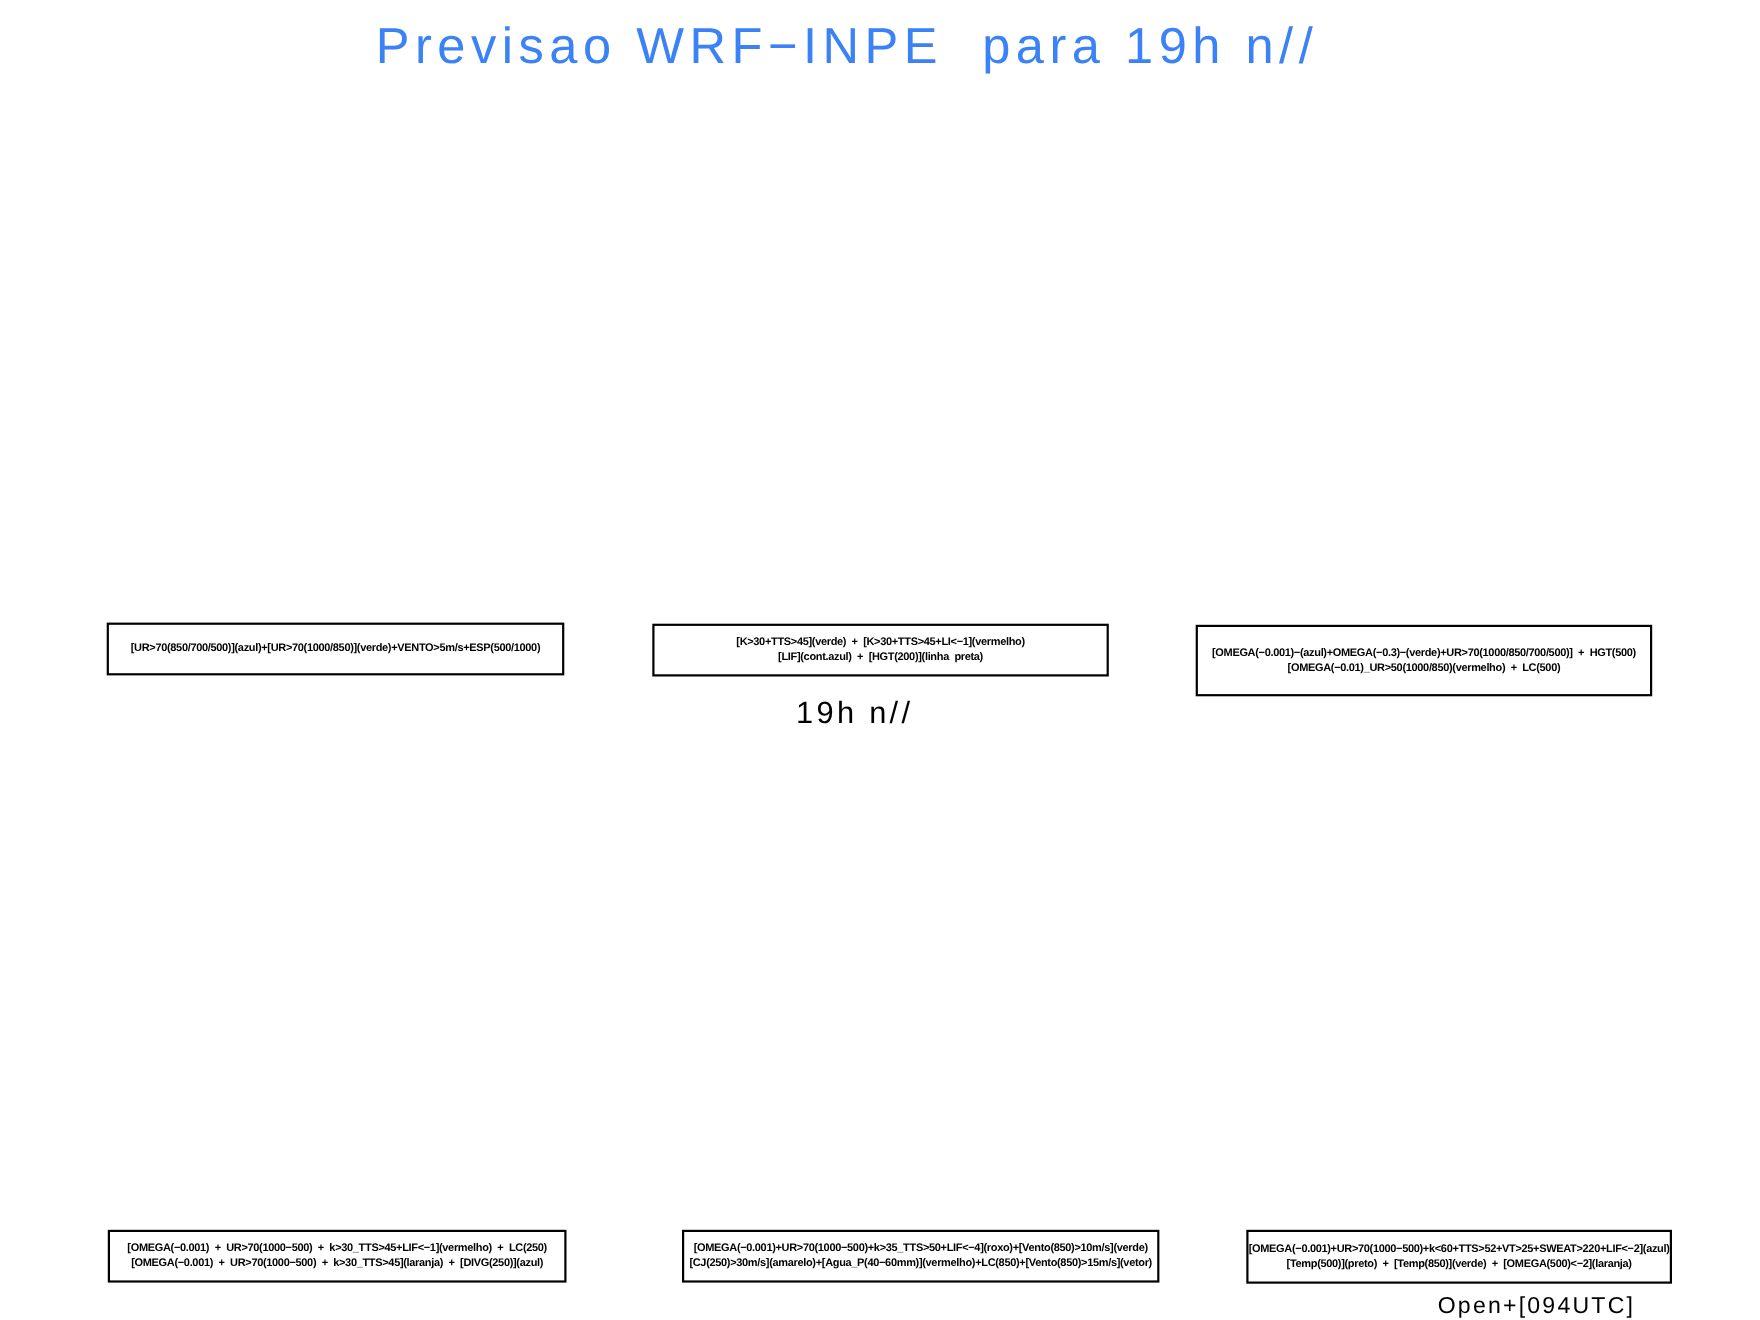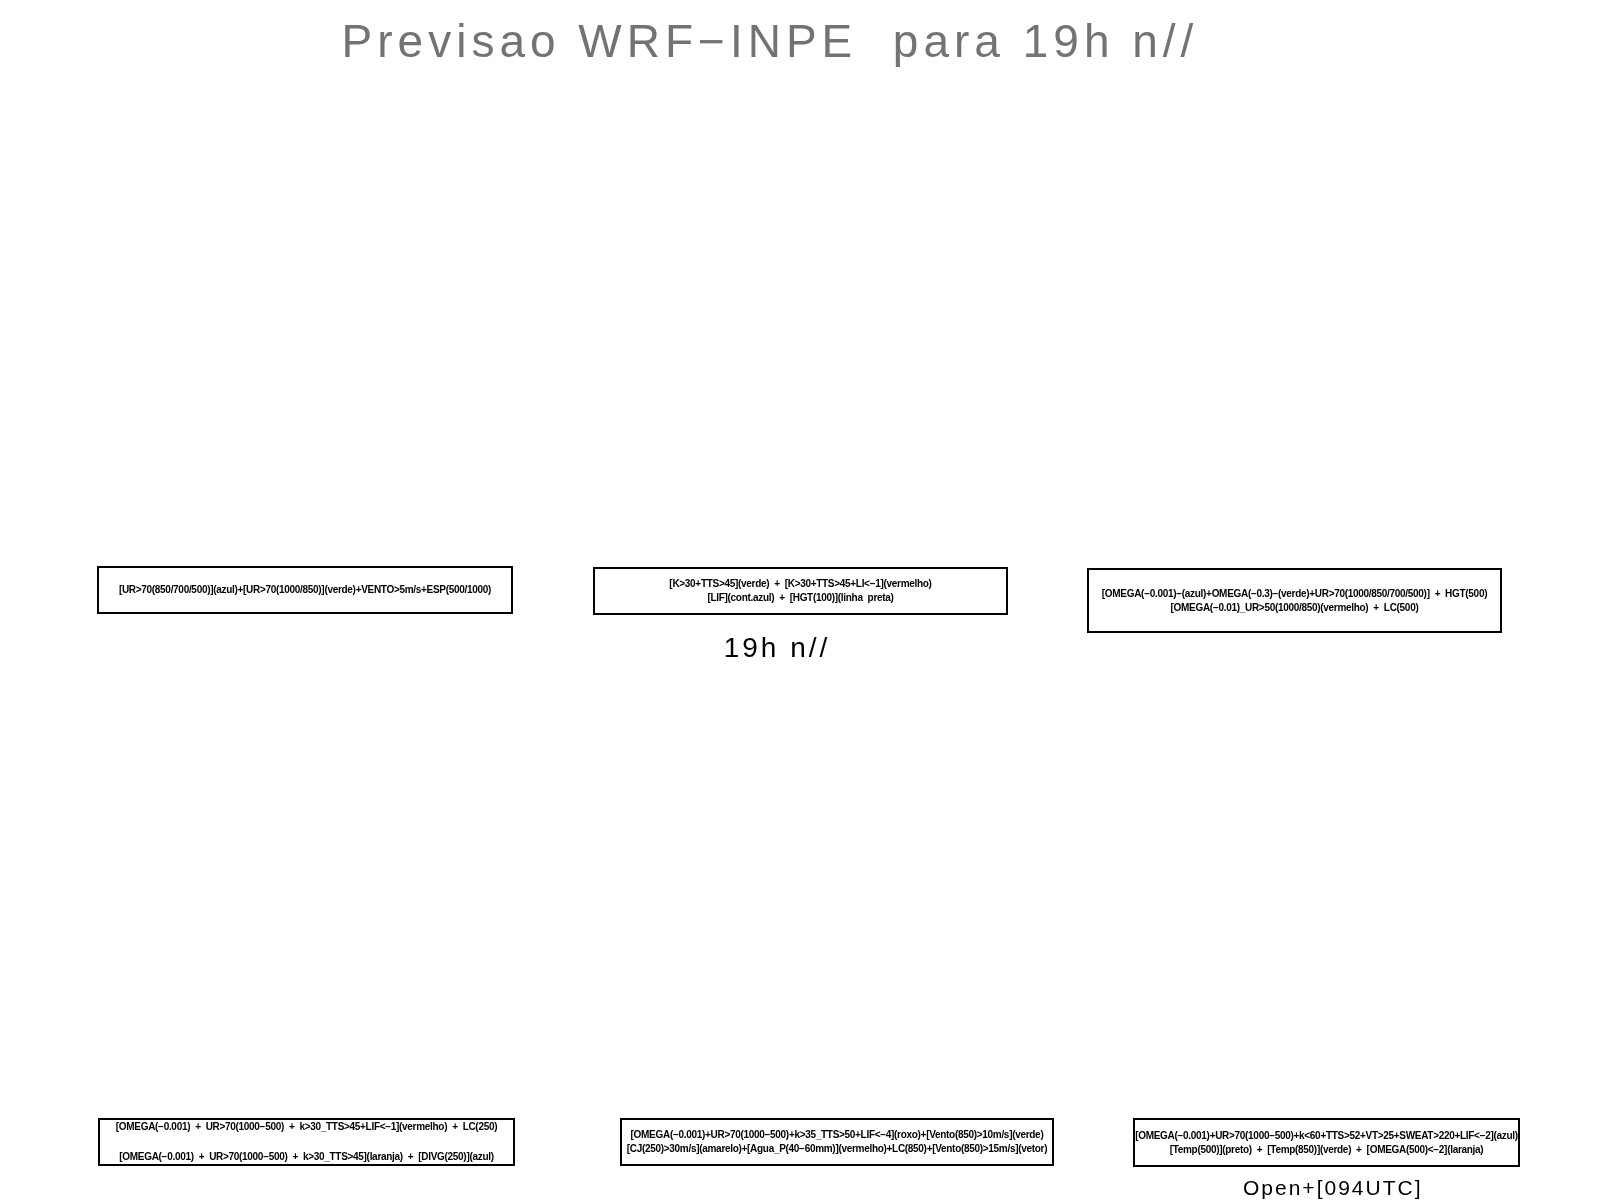--- a/index.html
+++ b/index.html
@@ -12,35 +12,35 @@
     color: #000;
   }
   .title {
     position: absolute;
     top: 14px; left: 0; width: 1540px;
     text-align: center;
     font-family: "Liberation Sans", sans-serif;
     font-weight: 400;
     font-size: 46px;
     letter-spacing: 5px;
-    color: #737373;
+    color: #3b82f6;
     white-space: pre;
   }
   .center-label {
     position: absolute;
     top: 632px; left: 0; width: 1554px;
     text-align: center;
     font-size: 28px;
     font-weight: 400;
     letter-spacing: 3px;
     white-space: pre;
   }
   .footer-label {
     position: absolute;
-    top: 1176px; left: 1243px;
+    top: 1176px; left: 1307px;
     font-size: 21px;
     font-weight: 400;
     letter-spacing: 2px;
     white-space: pre;
   }
   .panel {
     position: absolute;
     border: 2px solid #000;
     background: #fff;
     display: flex;
@@ -56,36 +56,36 @@
     letter-spacing: -0.3px;
     line-height: 14px;
     white-space: pre;
     text-align: center;
   }
   
   .p-a { left: 97px;  top: 566px; width: 416px; height: 48px; }
   .p-b { left: 593px; top: 567px; width: 415px; height: 48px; }
   .p-c { left: 1087px; top: 568px; width: 415px; height: 65px; }
   
-  .p-d { left: 98px;  top: 1118px; width: 417px; height: 48px; justify-content: space-between; }
+  .p-d { left: 98px;  top: 1118px; width: 417px; height: 48px; }
   .p-e { left: 620px; top: 1118px; width: 434px; height: 48px; }
   .p-f { left: 1085px; top: 1118px; width: 387px; height: 49px; margin-left: 48px; }
 </style>
 </head>
 <body>
 
 <div class="title">Previsao WRF−INPE  para 19h n//</div>
 
 <div class="panel p-a">
   <div class="panel-line">[UR&gt;70(850/700/500)](azul)+[UR&gt;70(1000/850)](verde)+VENTO&gt;5m/s+ESP(500/1000)</div>
 </div>
 
 <div class="panel p-b">
   <div class="panel-line">[K&gt;30+TTS&gt;45](verde)  +  [K&gt;30+TTS&gt;45+LI&lt;−1](vermelho)</div>
-  <div class="panel-line">[LIF](cont.azul)  +  [HGT(100)](linha  preta)</div>
+  <div class="panel-line">[LIF](cont.azul)  +  [HGT(200)](linha  preta)</div>
 </div>
 
 <div class="panel p-c">
   <div class="panel-line">[OMEGA(−0.001)−(azul)+OMEGA(−0.3)−(verde)+UR&gt;70(1000/850/700/500)]  +  HGT(500)</div>
   <div class="panel-line">[OMEGA(−0.01)_UR&gt;50(1000/850)(vermelho)  +  LC(500)</div>
 </div>
 
 <div class="center-label">19h n//</div>
 
 <div class="panel p-d">

